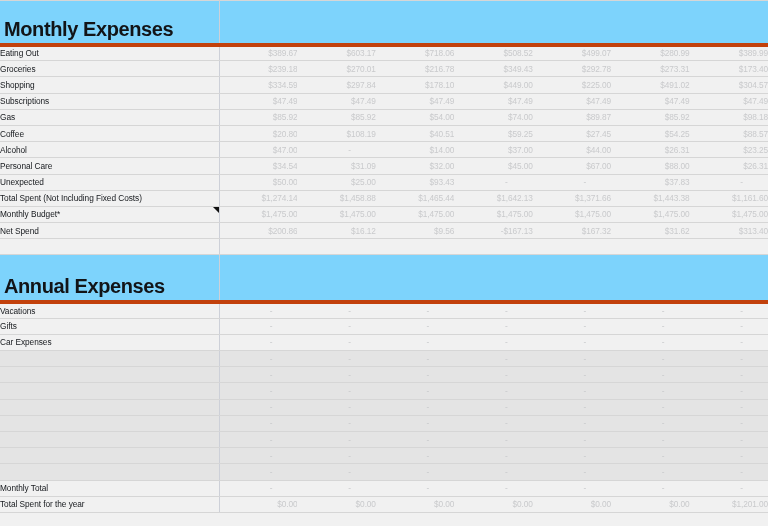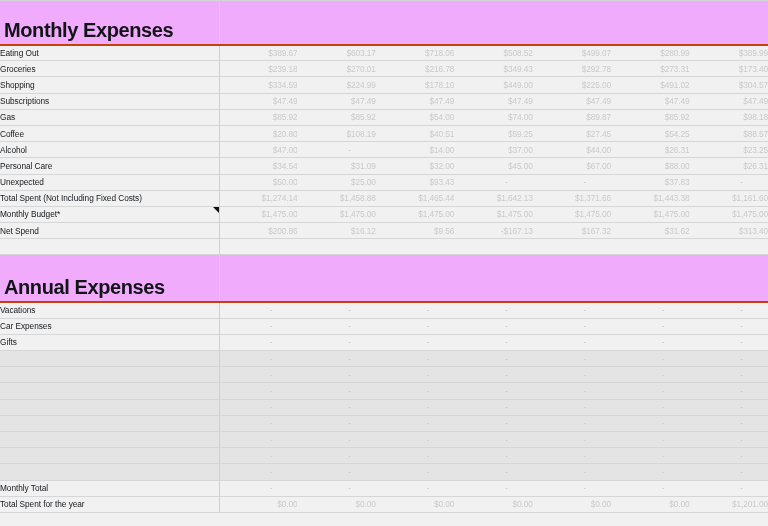--- a/index.html
+++ b/index.html
@@ -60,22 +60,22 @@
     color: #c9cacc;
     font-size: 9.1px;
     letter-spacing: -0.1px;
   }
 
   td.val.dash { color: #c9cacc; padding-right: 25px; }
 
   
   tr.title-row td {
     height: 44px;
-    border-bottom: 2px solid #c2410c;
-    background: #f0abfc;
+    border-bottom: 4px solid #c2410c;
+    background: #7dd3fc;
   }
   tr.title-row td.label {
     font-size: 20px;
     font-weight: bold;
     color: #121417;
     letter-spacing: -0.4px;
     padding-left: 4px;
     padding-bottom: 2px;
     vertical-align: bottom;
   }
@@ -145,21 +145,21 @@
           <td class="val">$270.01</td>
           <td class="val">$216.78</td>
           <td class="val">$349.43</td>
           <td class="val">$292.78</td>
           <td class="val">$273.31</td>
           <td class="val">$173.40</td>
         </tr>
         <tr class="data-row">
           <td class="label">Shopping</td>
           <td class="val">$334.59</td>
-          <td class="val">$224.99</td>
+          <td class="val">$297.84</td>
           <td class="val">$178.10</td>
           <td class="val">$449.00</td>
           <td class="val">$225.00</td>
           <td class="val">$491.02</td>
           <td class="val">$304.57</td>
         </tr>
         <tr class="data-row">
           <td class="label">Subscriptions</td>
           <td class="val">$47.49</td>
           <td class="val">$47.49</td>
@@ -273,31 +273,31 @@
           <td class="label">Vacations</td>
           <td class="val dash">-</td>
           <td class="val dash">-</td>
           <td class="val dash">-</td>
           <td class="val dash">-</td>
           <td class="val dash">-</td>
           <td class="val dash">-</td>
           <td class="val dash">-</td>
         </tr>
         <tr class="data-row">
+          <td class="label">Gifts</td>
+          <td class="val dash">-</td>
+          <td class="val dash">-</td>
+          <td class="val dash">-</td>
+          <td class="val dash">-</td>
+          <td class="val dash">-</td>
+          <td class="val dash">-</td>
+          <td class="val dash">-</td>
+        </tr>
+        <tr class="data-row">
           <td class="label">Car Expenses</td>
-          <td class="val dash">-</td>
-          <td class="val dash">-</td>
-          <td class="val dash">-</td>
-          <td class="val dash">-</td>
-          <td class="val dash">-</td>
-          <td class="val dash">-</td>
-          <td class="val dash">-</td>
-        </tr>
-        <tr class="data-row">
-          <td class="label">Gifts</td>
           <td class="val dash">-</td>
           <td class="val dash">-</td>
           <td class="val dash">-</td>
           <td class="val dash">-</td>
           <td class="val dash">-</td>
           <td class="val dash">-</td>
           <td class="val dash">-</td>
         </tr>
         <tr class="data-row shaded">
           <td class="label blank"></td>

